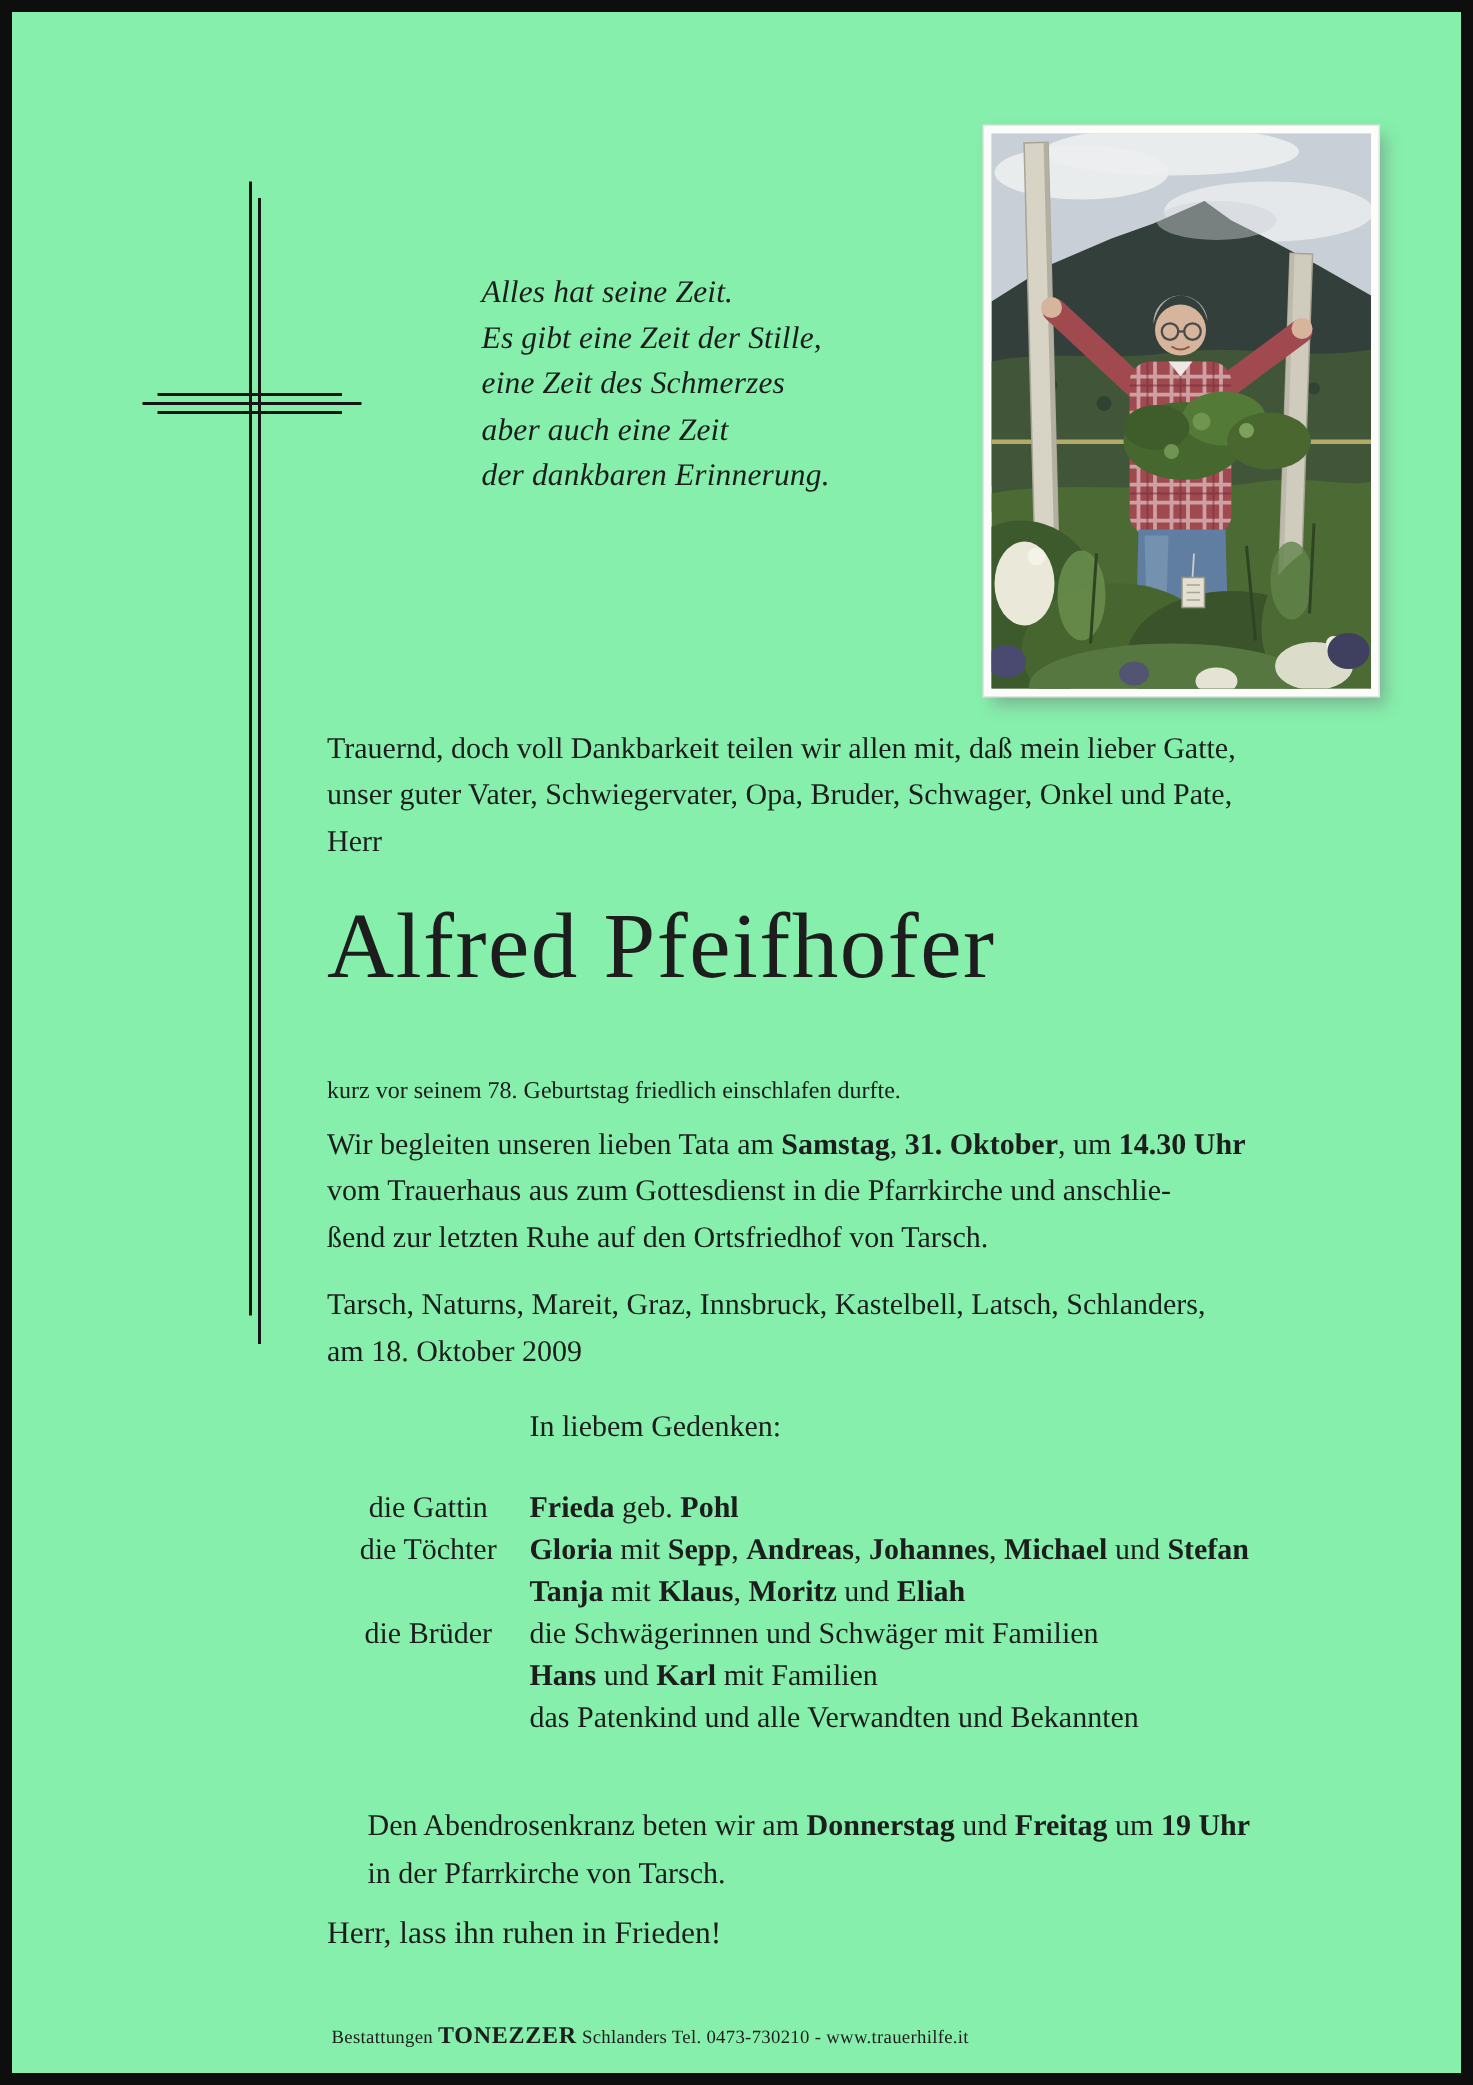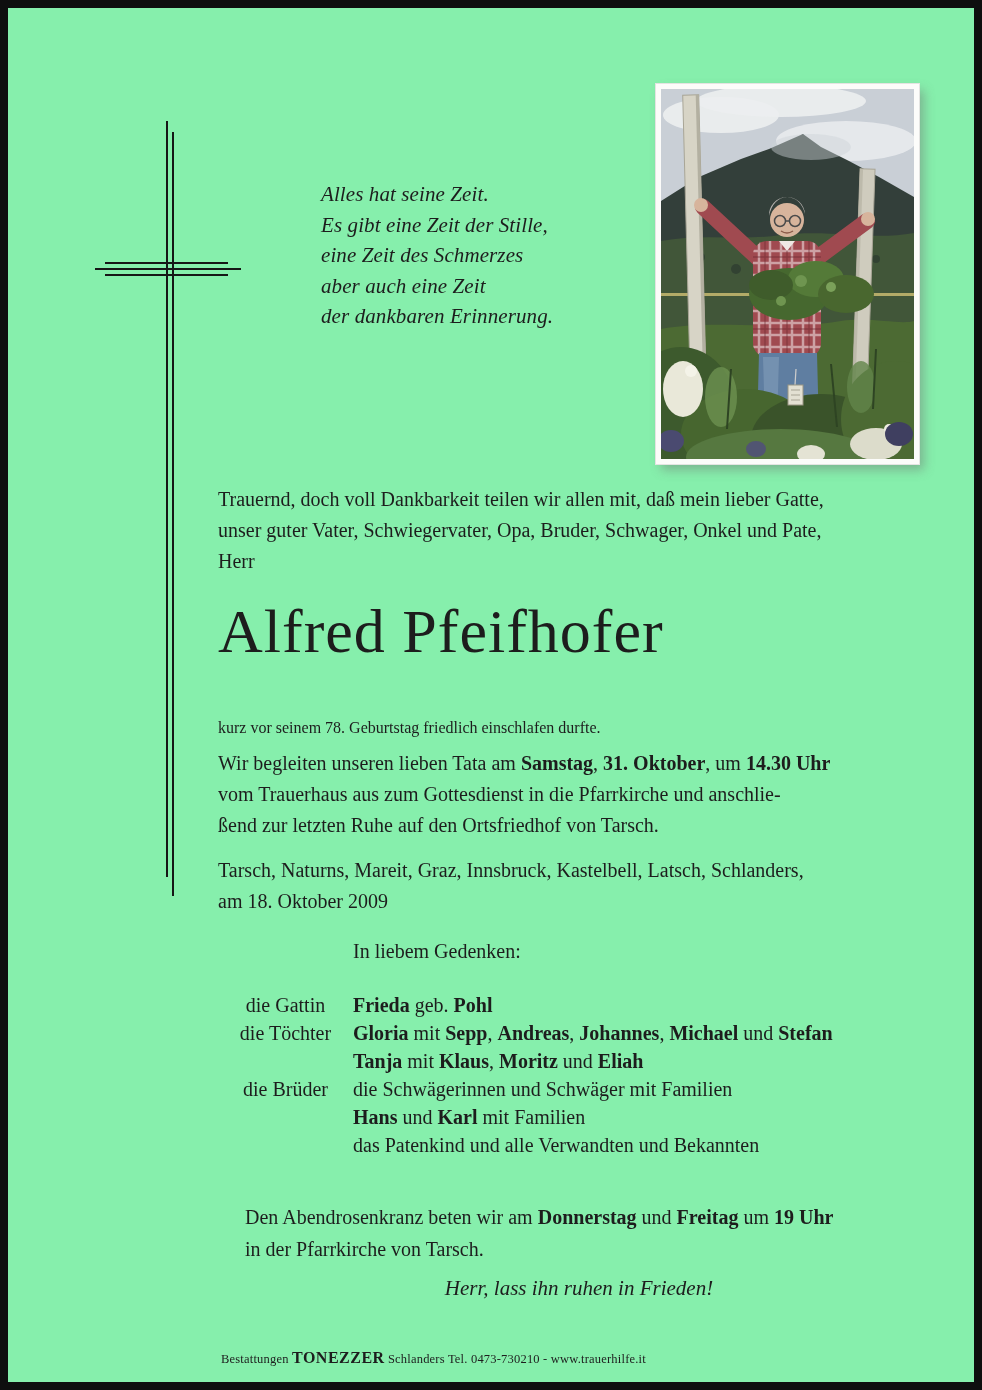--- a/index.html
+++ b/index.html
@@ -39,22 +39,22 @@
   .death{left:210px;top:704px;font-size:16px;line-height:31px;text-align:right;}
   .funeral{left:210px;top:740px;font-size:20px;line-height:31px;}
   .dateline{left:210px;top:847px;font-size:20px;line-height:31px;}
   .gedenken{left:345px;top:929px;font-size:20px;line-height:28px;}
   .family{left:210px;top:983px;width:722px;font-size:20px;}
   .frow{display:flex;}
   .flabel{width:135px;flex:none;line-height:28px;text-align:center;}
   .fvalue{flex:1;}
   .fvalue .ln{line-height:28px;}
   .rosary{left:210px;top:1193px;font-size:20px;line-height:32px;margin-left:27px;}
-  .closing{left:210px;top:1266px;width:722px;text-align:center;
-           font-style:italic;font-size:21px;line-height:28px;}
+  .closing{left:210px;top:1266px;width:722px;
+           font-size:21px;line-height:28px;}
   .footer{left:213px;top:1340px;font-size:12.5px;letter-spacing:.2px;line-height:20px;}
 </style>
 </head>
 <body>
 
 <div class="card" style="--ink: #1d1d1d; --frame: #0e0e0e;">
 
   <div class="cross">
     <div style="left:158px;top:113px;width:2px;height:756px;"></div>
     <div style="left:164px;top:124px;width:2px;height:764px;"></div>

